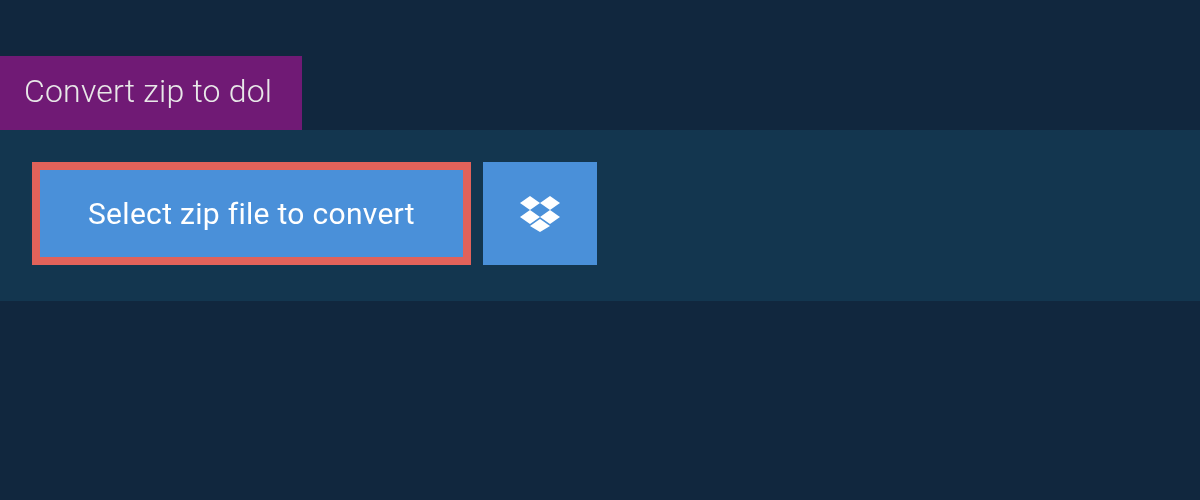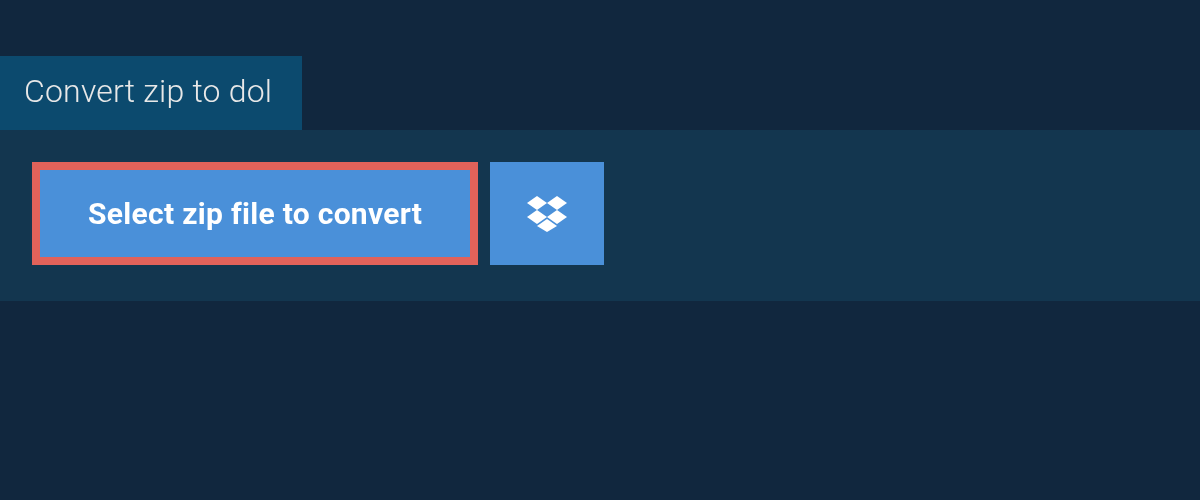--- a/index.html
+++ b/index.html
@@ -12,21 +12,21 @@
       height: 500px;
       background: #11273e;
       font-family: -apple-system, BlinkMacSystemFont, "Segoe UI", Roboto, "Helvetica Neue", Arial, sans-serif;
       overflow: hidden;
     }
     .tab-bar {
       padding-top: 56px;
     }
     .tab {
       display: inline-block;
-      background: #0c4a6e;
+      background: #701a75;
       color: #e8e8e8;
       font-size: 32px;
       font-weight: 300;
       padding: 16px 30px 20px 24px;
       letter-spacing: 0.2px;
     }
     .panel {
       background: #13364f;
       width: 100%;
       padding: 32px 32px 36px 32px;
@@ -34,21 +34,21 @@
     .button-row {
       display: flex;
       gap: 12px;
       align-items: stretch;
     }
     .select-button {
       background: #4a90d9;
       border: 8px solid #e1625a;
       color: #ffffff;
       font-size: 30px;
-      font-weight: 700;
+      font-weight: 400;
       padding: 26px 48px;
       cursor: pointer;
       display: flex;
       align-items: flex-end;
       justify-content: center;
       letter-spacing: 0.3px;
     }
     .dropbox-button {
       background: #4a90d9;
       width: 114px;

